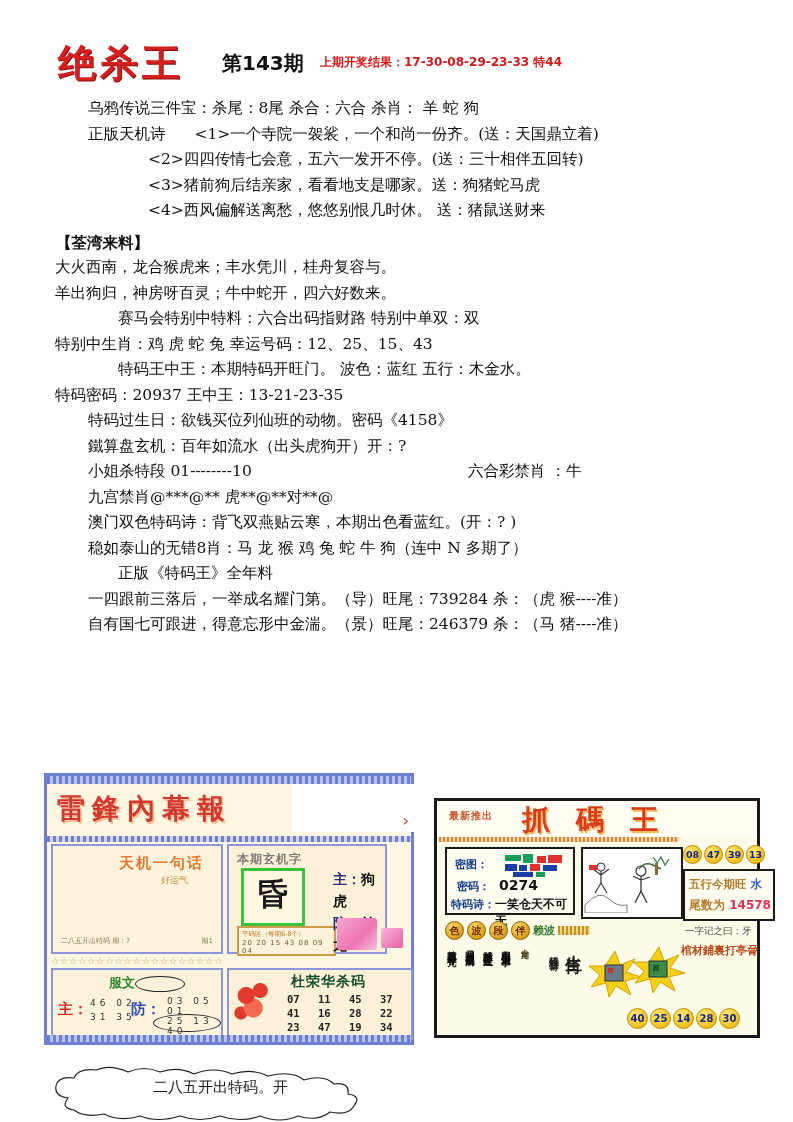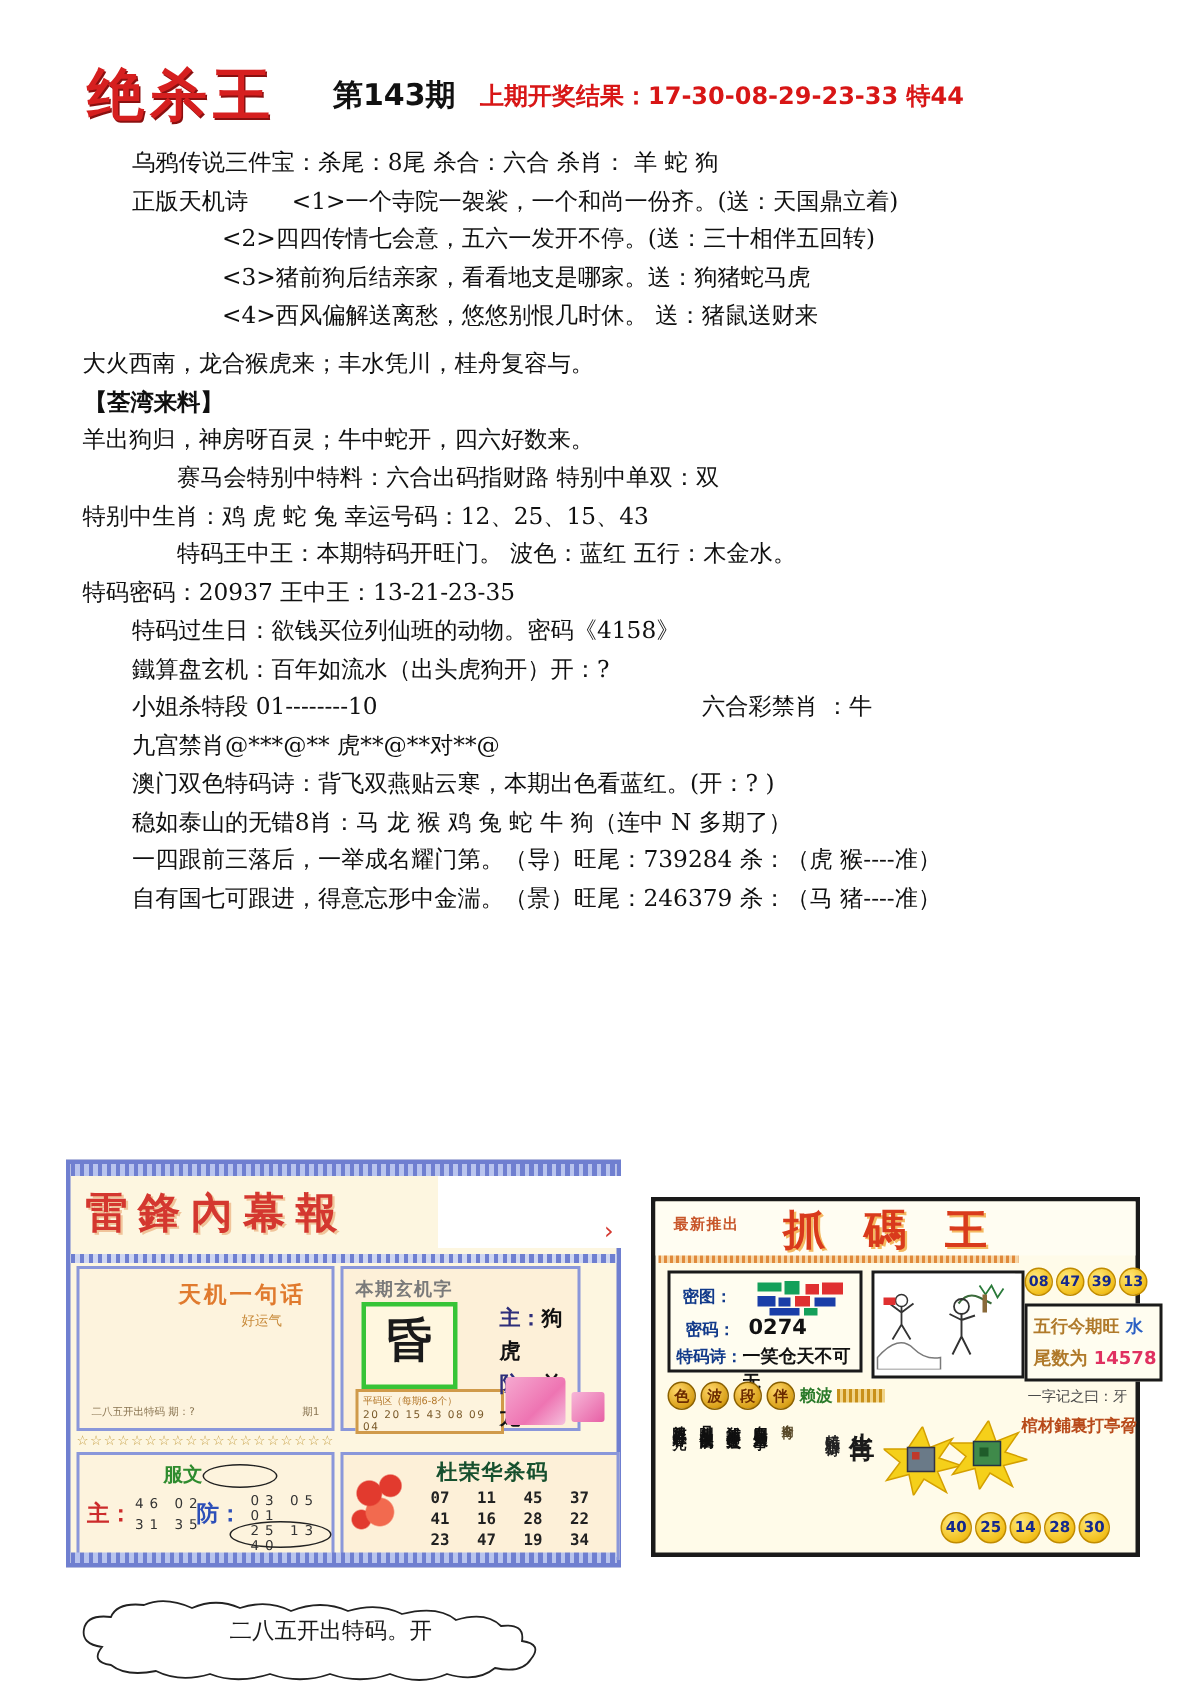--- a/index.html
+++ b/index.html
@@ -34,21 +34,21 @@
   .issue {
     position: absolute;
     left: 222px; top: 12px;
     font-size: 20px;
     font-weight: bold;
     color: #111;
   }
   .prev-result {
     position: absolute;
     left: 320px; top: 16px;
-    font-size: 16px;
+    font-size: 12px;
     font-weight: bold;
     color: #d81616;
     white-space: nowrap;
   }
   .prev-result .nums { letter-spacing: 0px; }
 
   
   .body-text {
     position: absolute;
     left: 0; top: 96px;
@@ -456,37 +456,38 @@
 
   <div class="ln ind-85 two-col">
     <span>正版天机诗</span>
     <span style="display:inline-block;width:24px"></span><span>&lt;1&gt;一个寺院一袈裟，一个和尚一份齐。(送：天国鼎立着)</span>
   </div>
   <div class="ln ind-120">&lt;2&gt;四四传情七会意，五六一发开不停。(送：三十相伴五回转)</div>
   <div class="ln ind-120">&lt;3&gt;猪前狗后结亲家，看看地支是哪家。送：狗猪蛇马虎</div>
   <div class="ln ind-120">&lt;4&gt;西风偏解送离愁，悠悠别恨几时休。 送：猪鼠送财来</div>
 
   <div class="spacer-sm"></div>
+  <div class="ln ind-18 b">【荃湾来料】</div>
   <div class="ln root">大火西南，龙合猴虎来；丰水凭川，桂舟复容与。</div>
-  <div class="ln ind-18 b">【荃湾来料】</div>
   <div class="ln root">羊出狗归，神房呀百灵；牛中蛇开，四六好数来。</div>
   <div class="ln ind-100">赛马会特别中特料：六合出码指财路 特别中单双：双</div>
   <div class="ln root">特别中生肖：鸡 虎 蛇 兔 幸运号码：12、25、15、43</div>
   <div class="ln ind-100">特码王中王：本期特码开旺门。 波色：蓝红 五行：木金水。</div>
   <div class="ln root">特码密码：20937 王中王：13-21-23-35</div>
   <div class="ln ind-85">特码过生日：欲钱买位列仙班的动物。密码《4158》</div>
   <div class="ln ind-85">鐵算盘玄机：百年如流水（出头虎狗开）开：?</div>
 
   <div class="ln ind-85 two-col">
     <span>小姐杀特段 01--------10</span>
     <span class="right-col">六合彩禁肖 ：牛</span>
   </div>
   <div class="ln ind-85">九宫禁肖@***@** 虎**@**对**@</div>
   <div class="ln ind-85">澳门双色特码诗：背飞双燕贴云寒，本期出色看蓝红。(开：? )</div>
   <div class="ln ind-85">稳如泰山的无错8肖：马 龙 猴 鸡 兔 蛇 牛 狗（连中 N 多期了）</div>
+  <div class="ln ind-100">正版《特码王》全年料</div>
   <div class="ln ind-85">一四跟前三落后，一举成名耀门第。（导）旺尾：739284 杀：（虎 猴----准）</div>
   <div class="ln ind-85">自有国七可跟进，得意忘形中金湍。（景）旺尾：246379 杀：（马 猪----准）</div>
 </div>
 
 <div class="cards">
 
   <div class="card-left">
     <div class="cl-topbar"></div>
     <div class="cl-title">雷鋒內幕報</div>
     <div class="cl-title-blank"></div>

